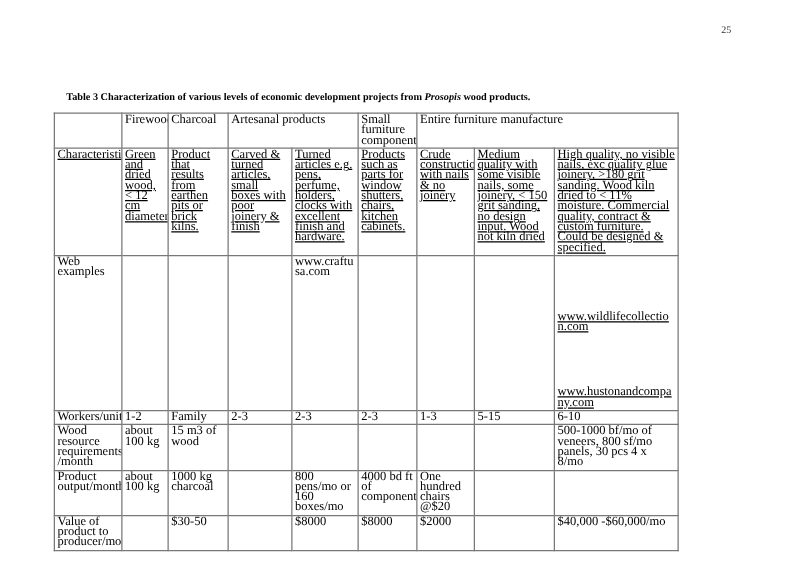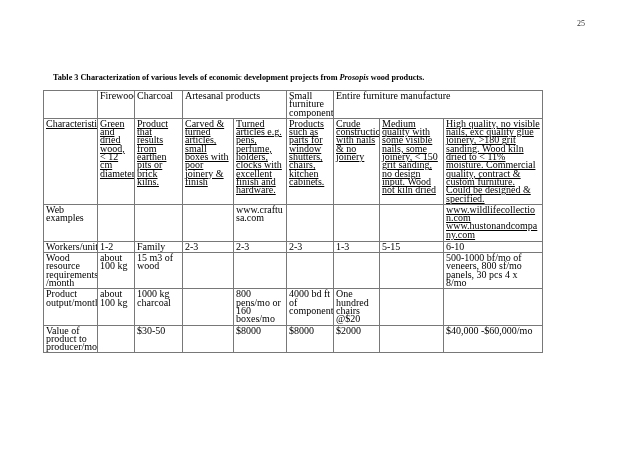--- a/index.html
+++ b/index.html
@@ -27,21 +27,21 @@
     font-size:10px; line-height:8.3px; color:#000;
   }
   table.data-table td {
     border:1px solid #787878;
     vertical-align:top;
     text-align:left;
     padding:1px 2px;
     overflow:hidden;
   }
   td.center { text-align:center;margin-top:32px; }
-  .weblink { text-decoration:underline; word-break:break-all; cursor:pointer; }
+  .weblink { text-decoration:underline; word-break:break-all; cursor:pointer;margin-top:44px; }
   .brk { word-break:break-all; }
   tr.r-hdr1 { height:26px; }
   tr.r-hdr2 { height:17px; }
   tr.r-char { height:86px;text-decoration:underline; }
   tr.r-web  { height:37px; }
   tr.r-work { height:11px;font-family:Liberation Serif, serif; }
   tr.r-wood { height:33px; }
   tr.r-prod { height:18px; }
   tr.r-val  { height:27px;margin-top:20px; }
 </style>

